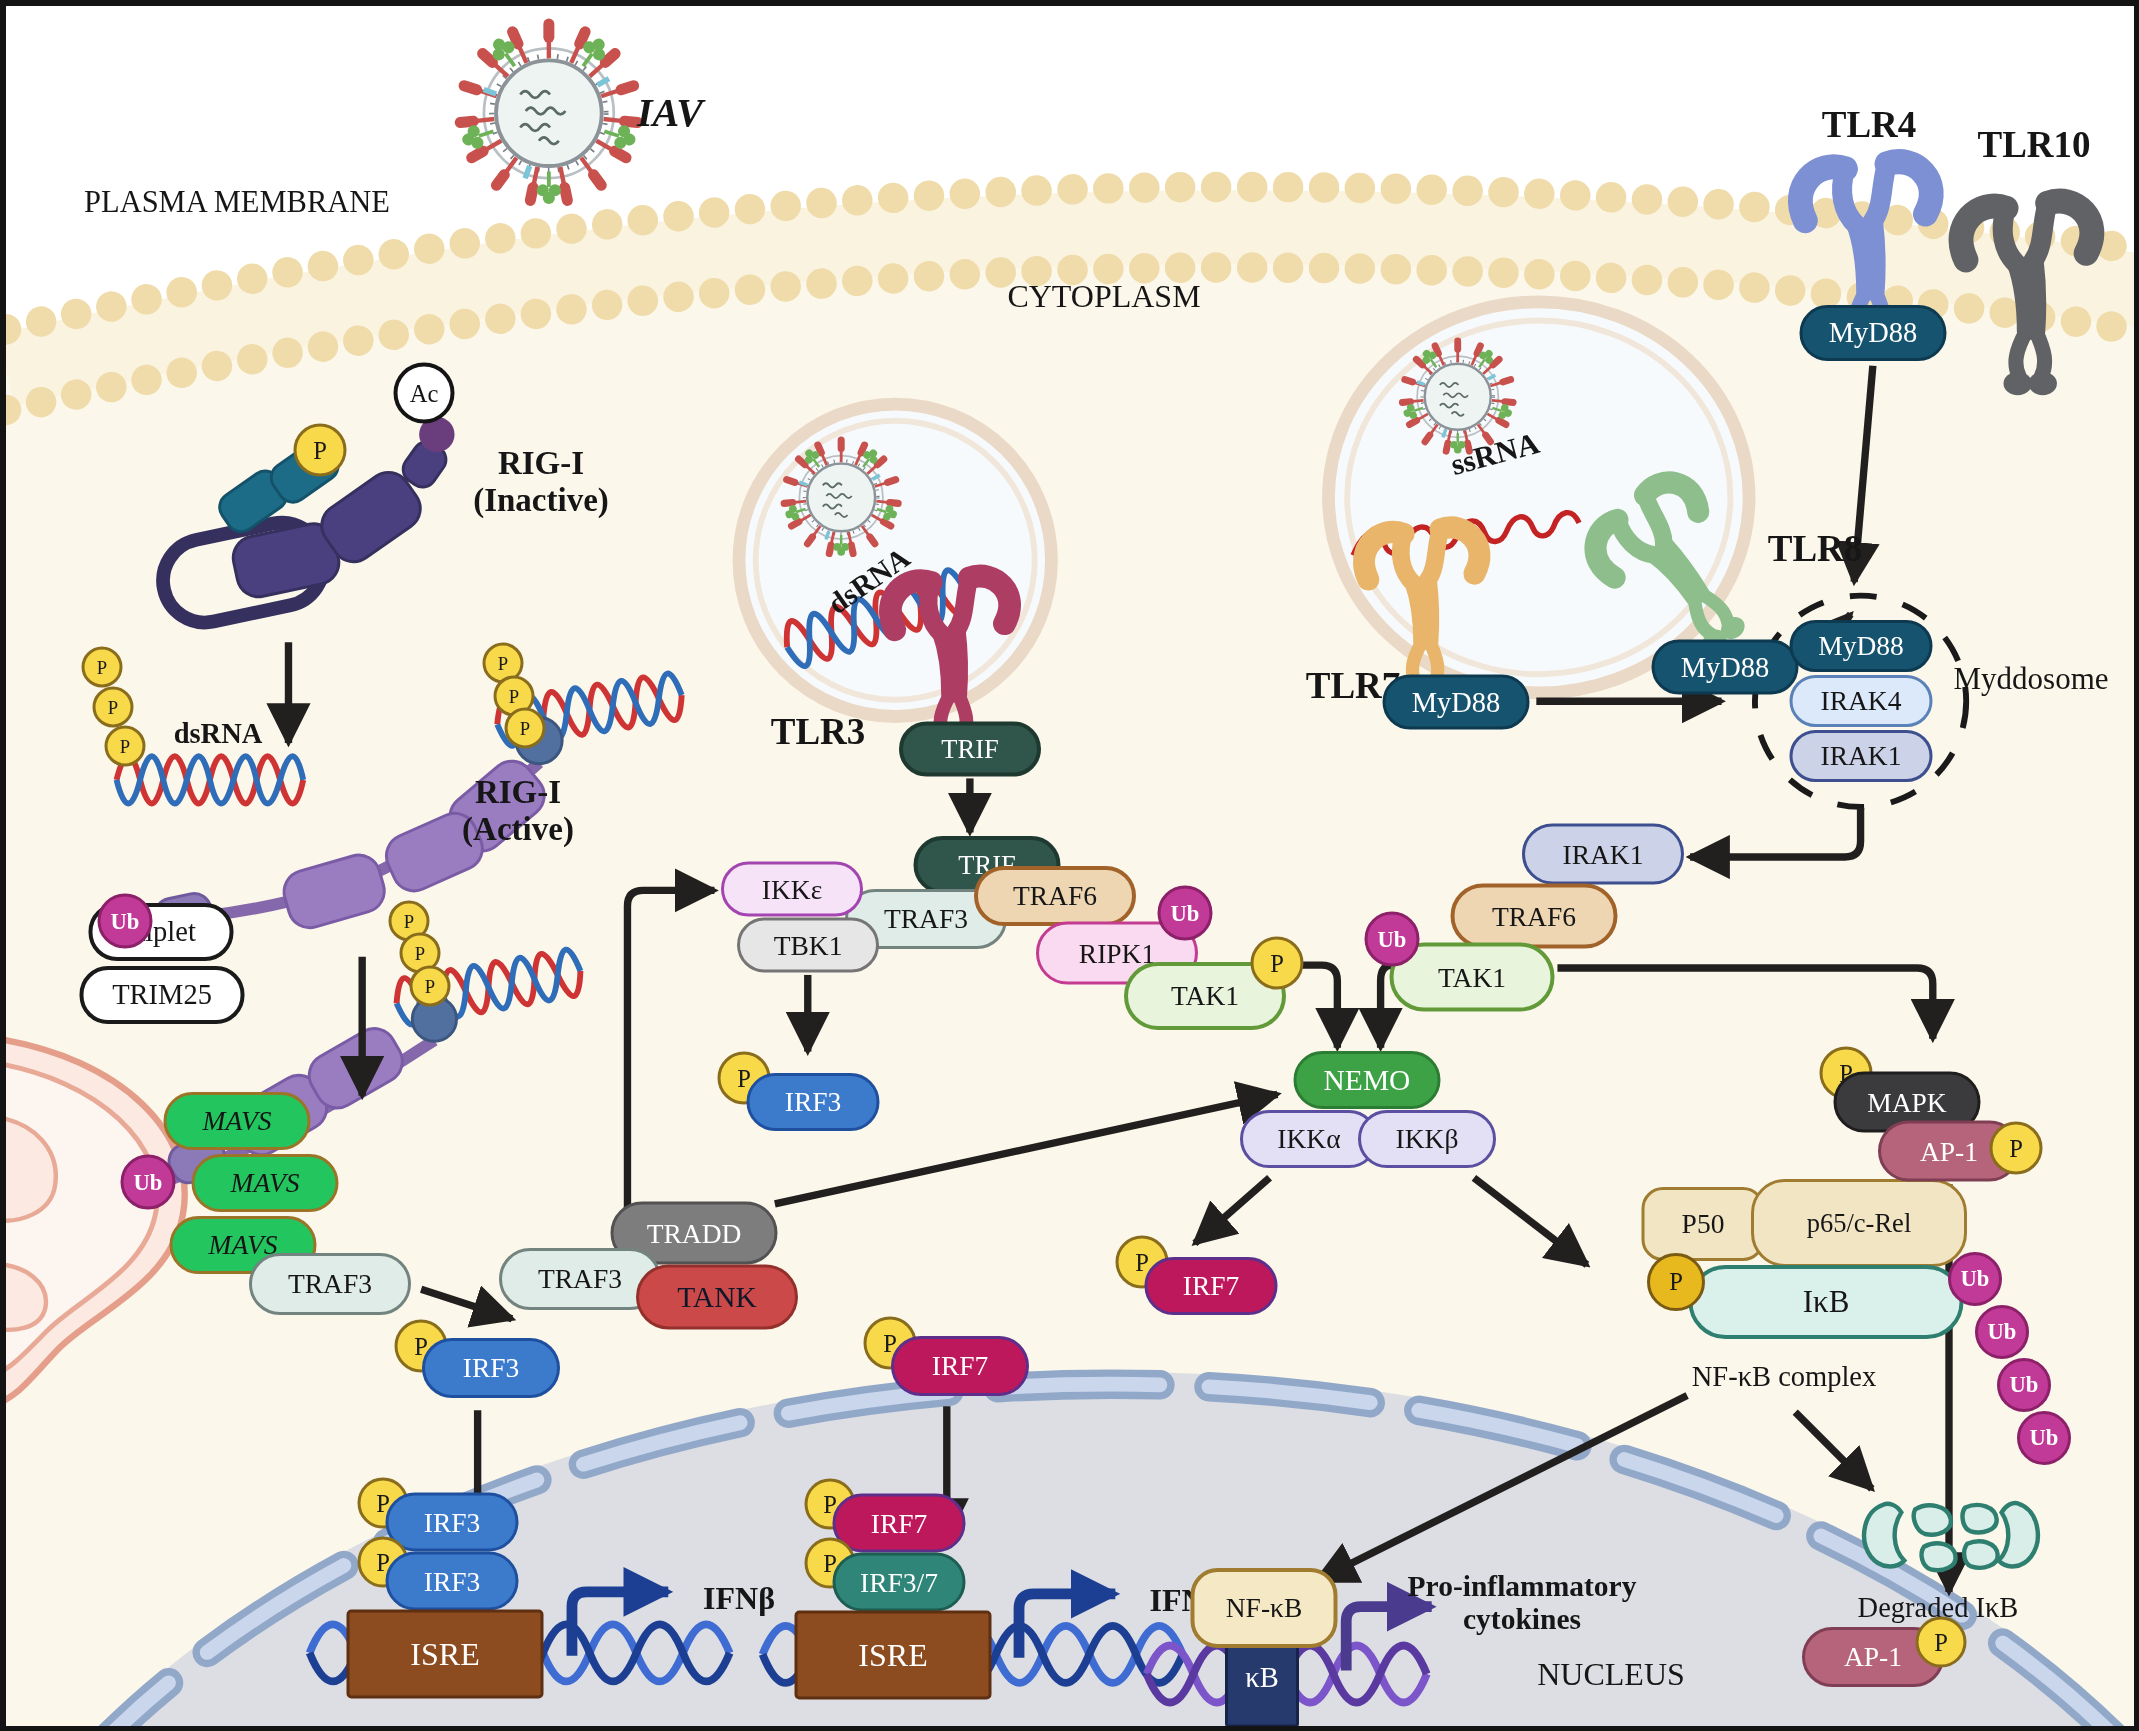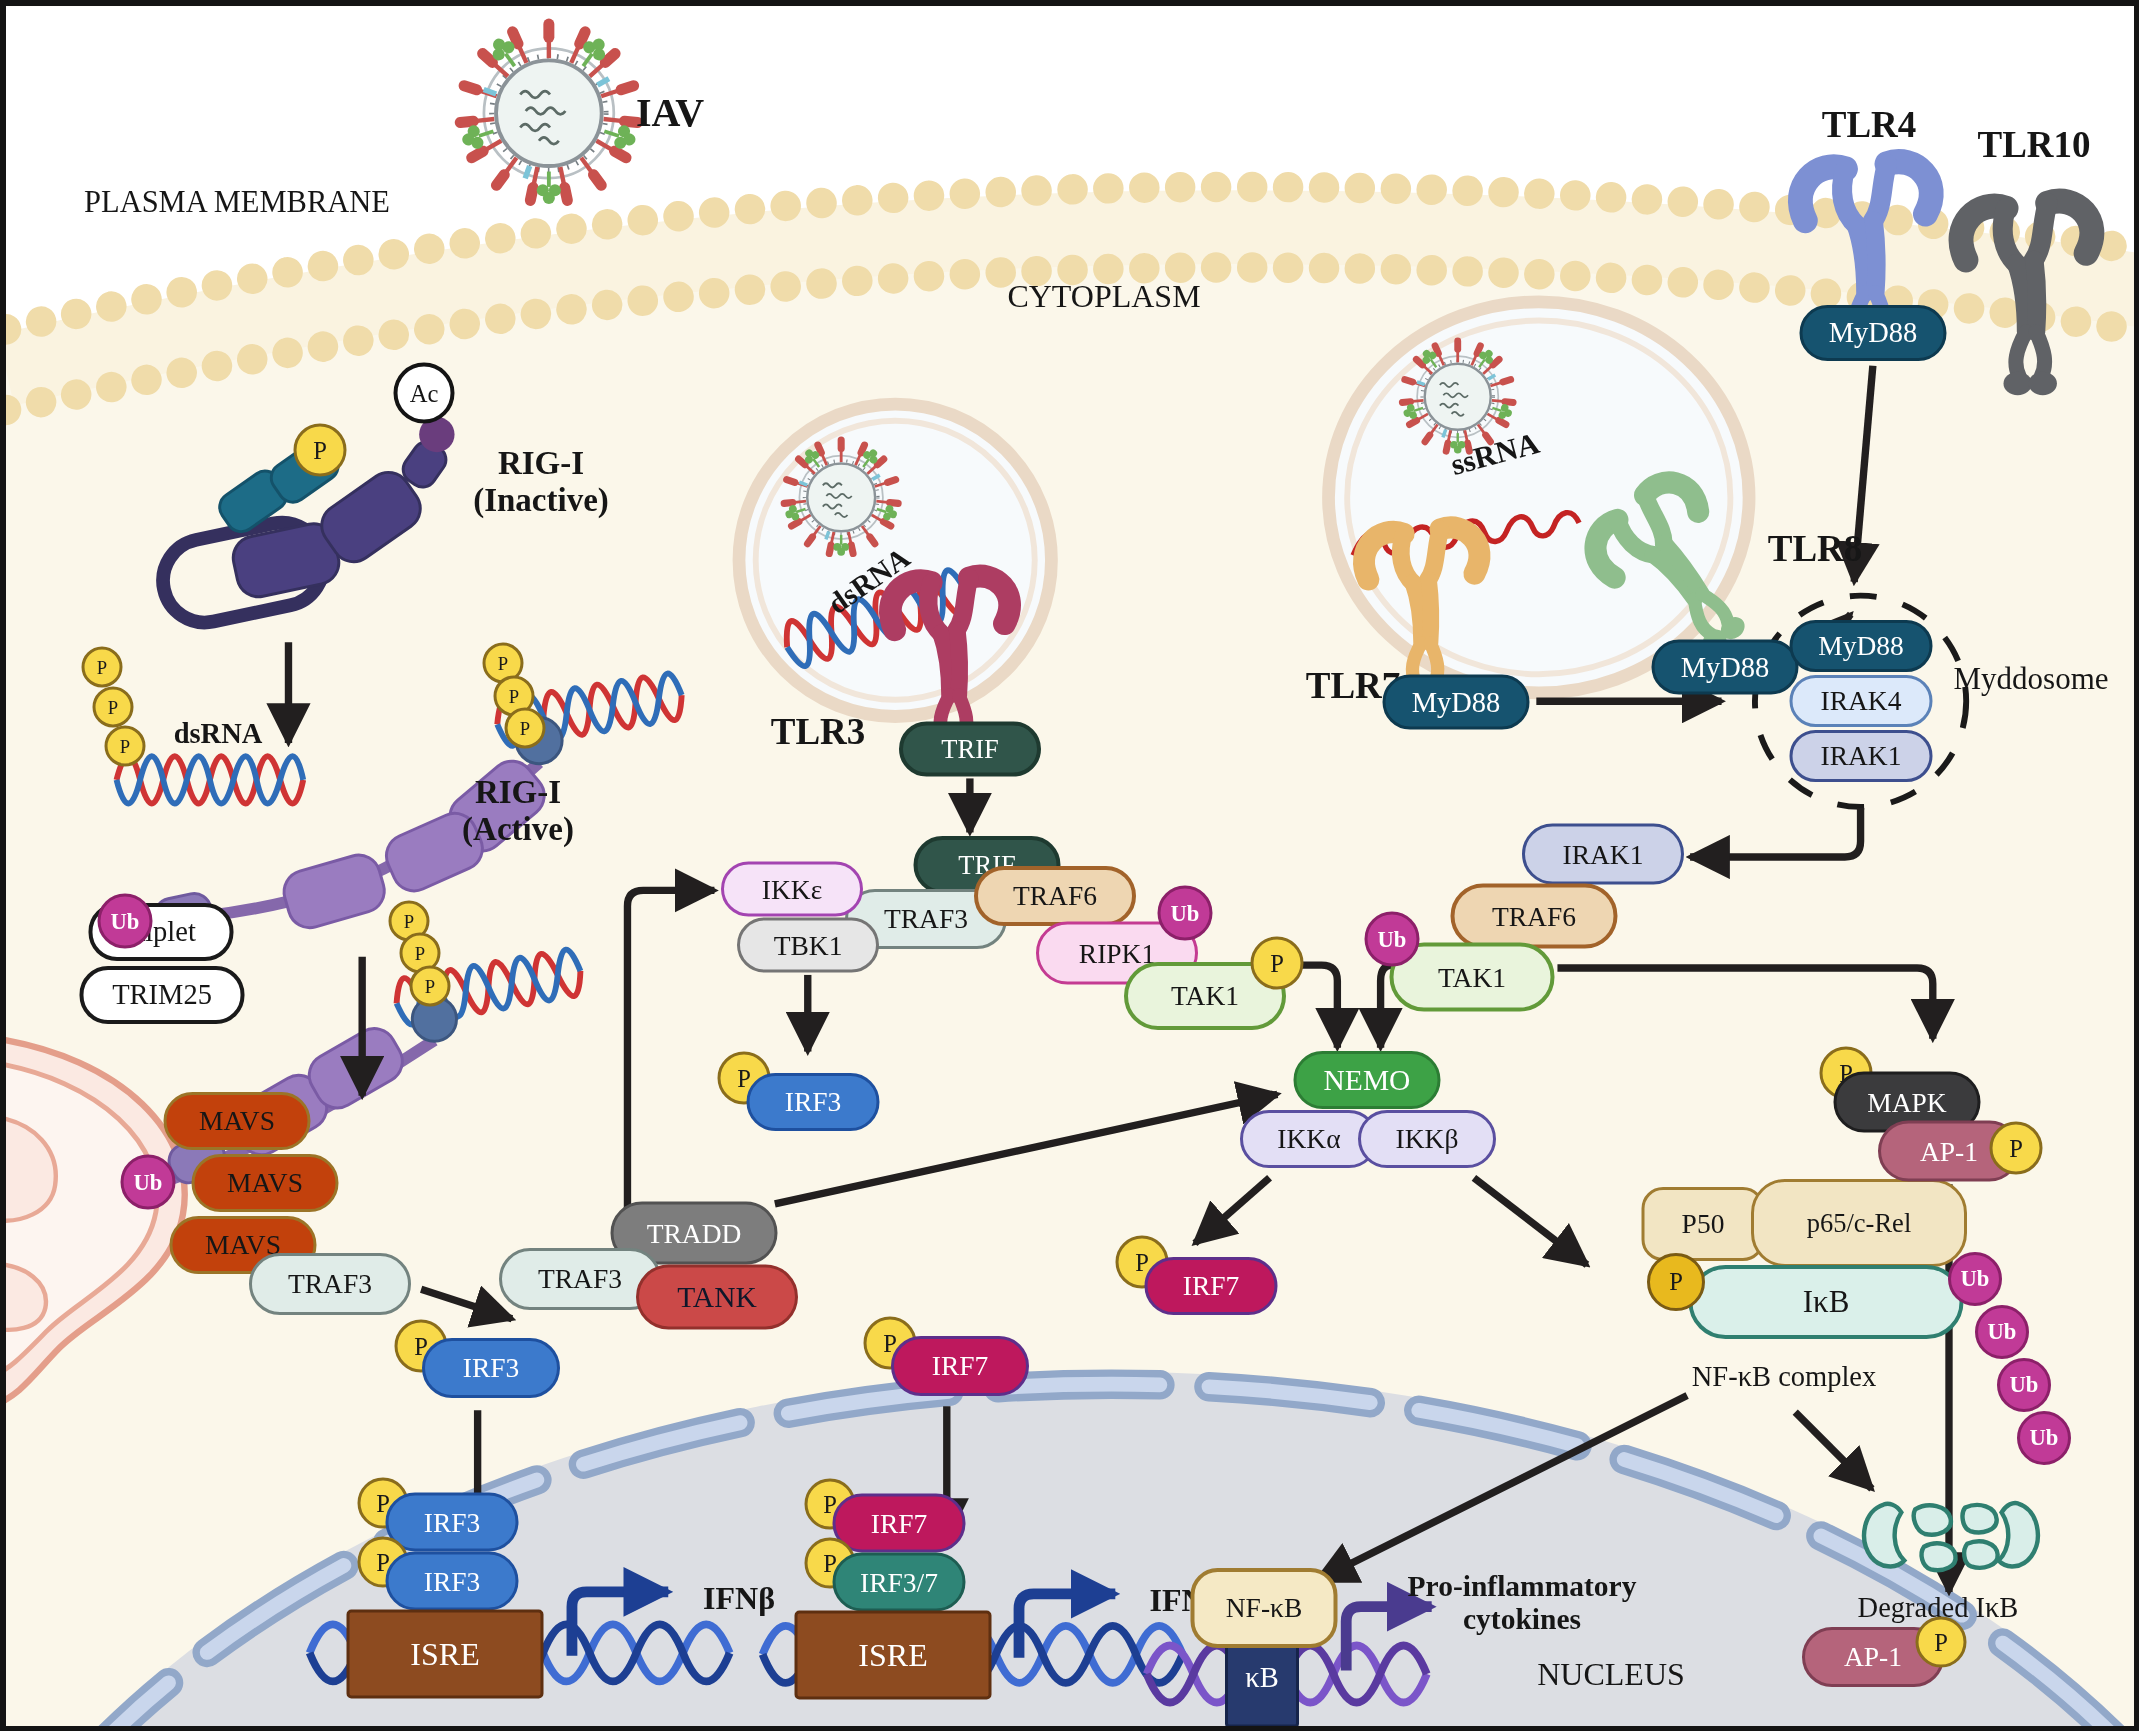--- a/index.html
+++ b/index.html
@@ -9,21 +9,21 @@
   #art{position:absolute;left:0;top:0;}
   .lbl{position:absolute;transform:translate(-50%,-50%);color:#161616;
        white-space:nowrap;text-align:center;line-height:1.12;}
   .b{font-weight:bold;}
   .pill{position:absolute;transform:translate(-50%,-50%);display:flex;align-items:center;
         justify-content:center;border-radius:39px;white-space:nowrap;box-sizing:border-box;
         font-size:27.5px;color:#161616;}
   .badge{position:absolute;transform:translate(-50%,-50%);display:flex;align-items:center;
          justify-content:center;border-radius:50%;box-sizing:border-box;font-size:24.6px;}
   .c-white{background:#fff;border:4.4px solid #1a1a1a;}
-  .c-mavs{background:#c2410c;border:3.9px solid #9b7427;}
+  .c-mavs{background:#22c55e;border:3.9px solid #9b7427;font-style:italic;}
   .c-traf3{background:#e0ece8;border:3.9px solid #73837f;}
   .c-trif{background:#30554a;border:4.4px solid #1e3a30;color:#fff;}
   .c-ikke{background:#f6e3f8;border:3.9px solid #a344b1;}
   .c-tbk1{background:#e6e6e6;border:3.9px solid #757575;}
   .c-traf6{background:#eed6b2;border:4.4px solid #a2632a;}
   .c-ripk1{background:#fadaf0;border:3.9px solid #c43b92;}
   .c-tak1{background:#e9f4dc;border:4.4px solid #629a39;}
   .c-tradd{background:#7d7d7d;border:3.9px solid #525252;color:#fff;}
   .c-tank{background:#cb4948;border:3.9px solid #93302c;color:#0f172a;}
   .c-nemo{background:#3da246;border:3.9px solid #2c7d34;color:#fff;}
@@ -284,21 +284,21 @@
     <path d="M3822,3050 C3782,3062 3770,3120 3796,3156 C3814,3180 3848,3182 3864,3164 C3840,3140 3838,3096 3858,3066 C3848,3050 3832,3046 3822,3050 Z"></path>
     <path d="M3886,3060 C3912,3044 3952,3052 3958,3078 C3964,3102 3934,3116 3906,3110 C3888,3104 3878,3076 3886,3060 Z"></path>
     <path d="M3904,3136 C3930,3122 3964,3130 3968,3154 C3972,3176 3944,3188 3918,3182 C3900,3176 3894,3150 3904,3136 Z"></path>
     <path d="M3988,3056 C4016,3044 4050,3054 4052,3080 C4054,3102 4022,3112 3998,3104 C3982,3098 3978,3068 3988,3056 Z"></path>
     <path d="M3992,3130 C4020,3118 4052,3128 4054,3152 C4056,3174 4024,3184 4000,3176 C3984,3170 3982,3142 3992,3130 Z"></path>
     <path d="M4096,3048 C4136,3060 4148,3120 4122,3156 C4104,3180 4072,3182 4056,3164 C4080,3140 4082,3096 4062,3066 C4072,3050 4086,3044 4096,3048 Z"></path>
   </g>
 </svg>
 
 <div class="lbl" style="left:231px;top:196px;font-size:30.5px;">PLASMA MEMBRANE</div>
-<div class="lbl b" style="left:664px;top:107px;font-size:40px;">IAV</div>
+<div class="lbl b" style="left:664px;top:107px;font-size:40px;font-style:italic;">IAV</div>
 <div class="lbl" style="left:1098px;top:291px;font-size:32px;">CYTOPLASM</div>
 <div class="lbl" style="left:1605px;top:1669px;font-size:32px;">NUCLEUS</div>
 
 <div class="lbl b" style="left:1863px;top:119px;font-size:37px;">TLR4</div>
 <div class="lbl b" style="left:2028px;top:139px;font-size:37px;">TLR10</div>
 <div class="lbl b" style="left:812px;top:726px;font-size:37px;">TLR3</div>
 <div class="lbl b" style="left:1347px;top:632px;font-size:37px;margin-top:48px;">TLR7</div>
 <div class="lbl b" style="left:1809px;top:543px;font-size:37px;">TLR8</div>
 
 <div class="lbl b" style="left:535px;top:476px;font-size:33px;">

